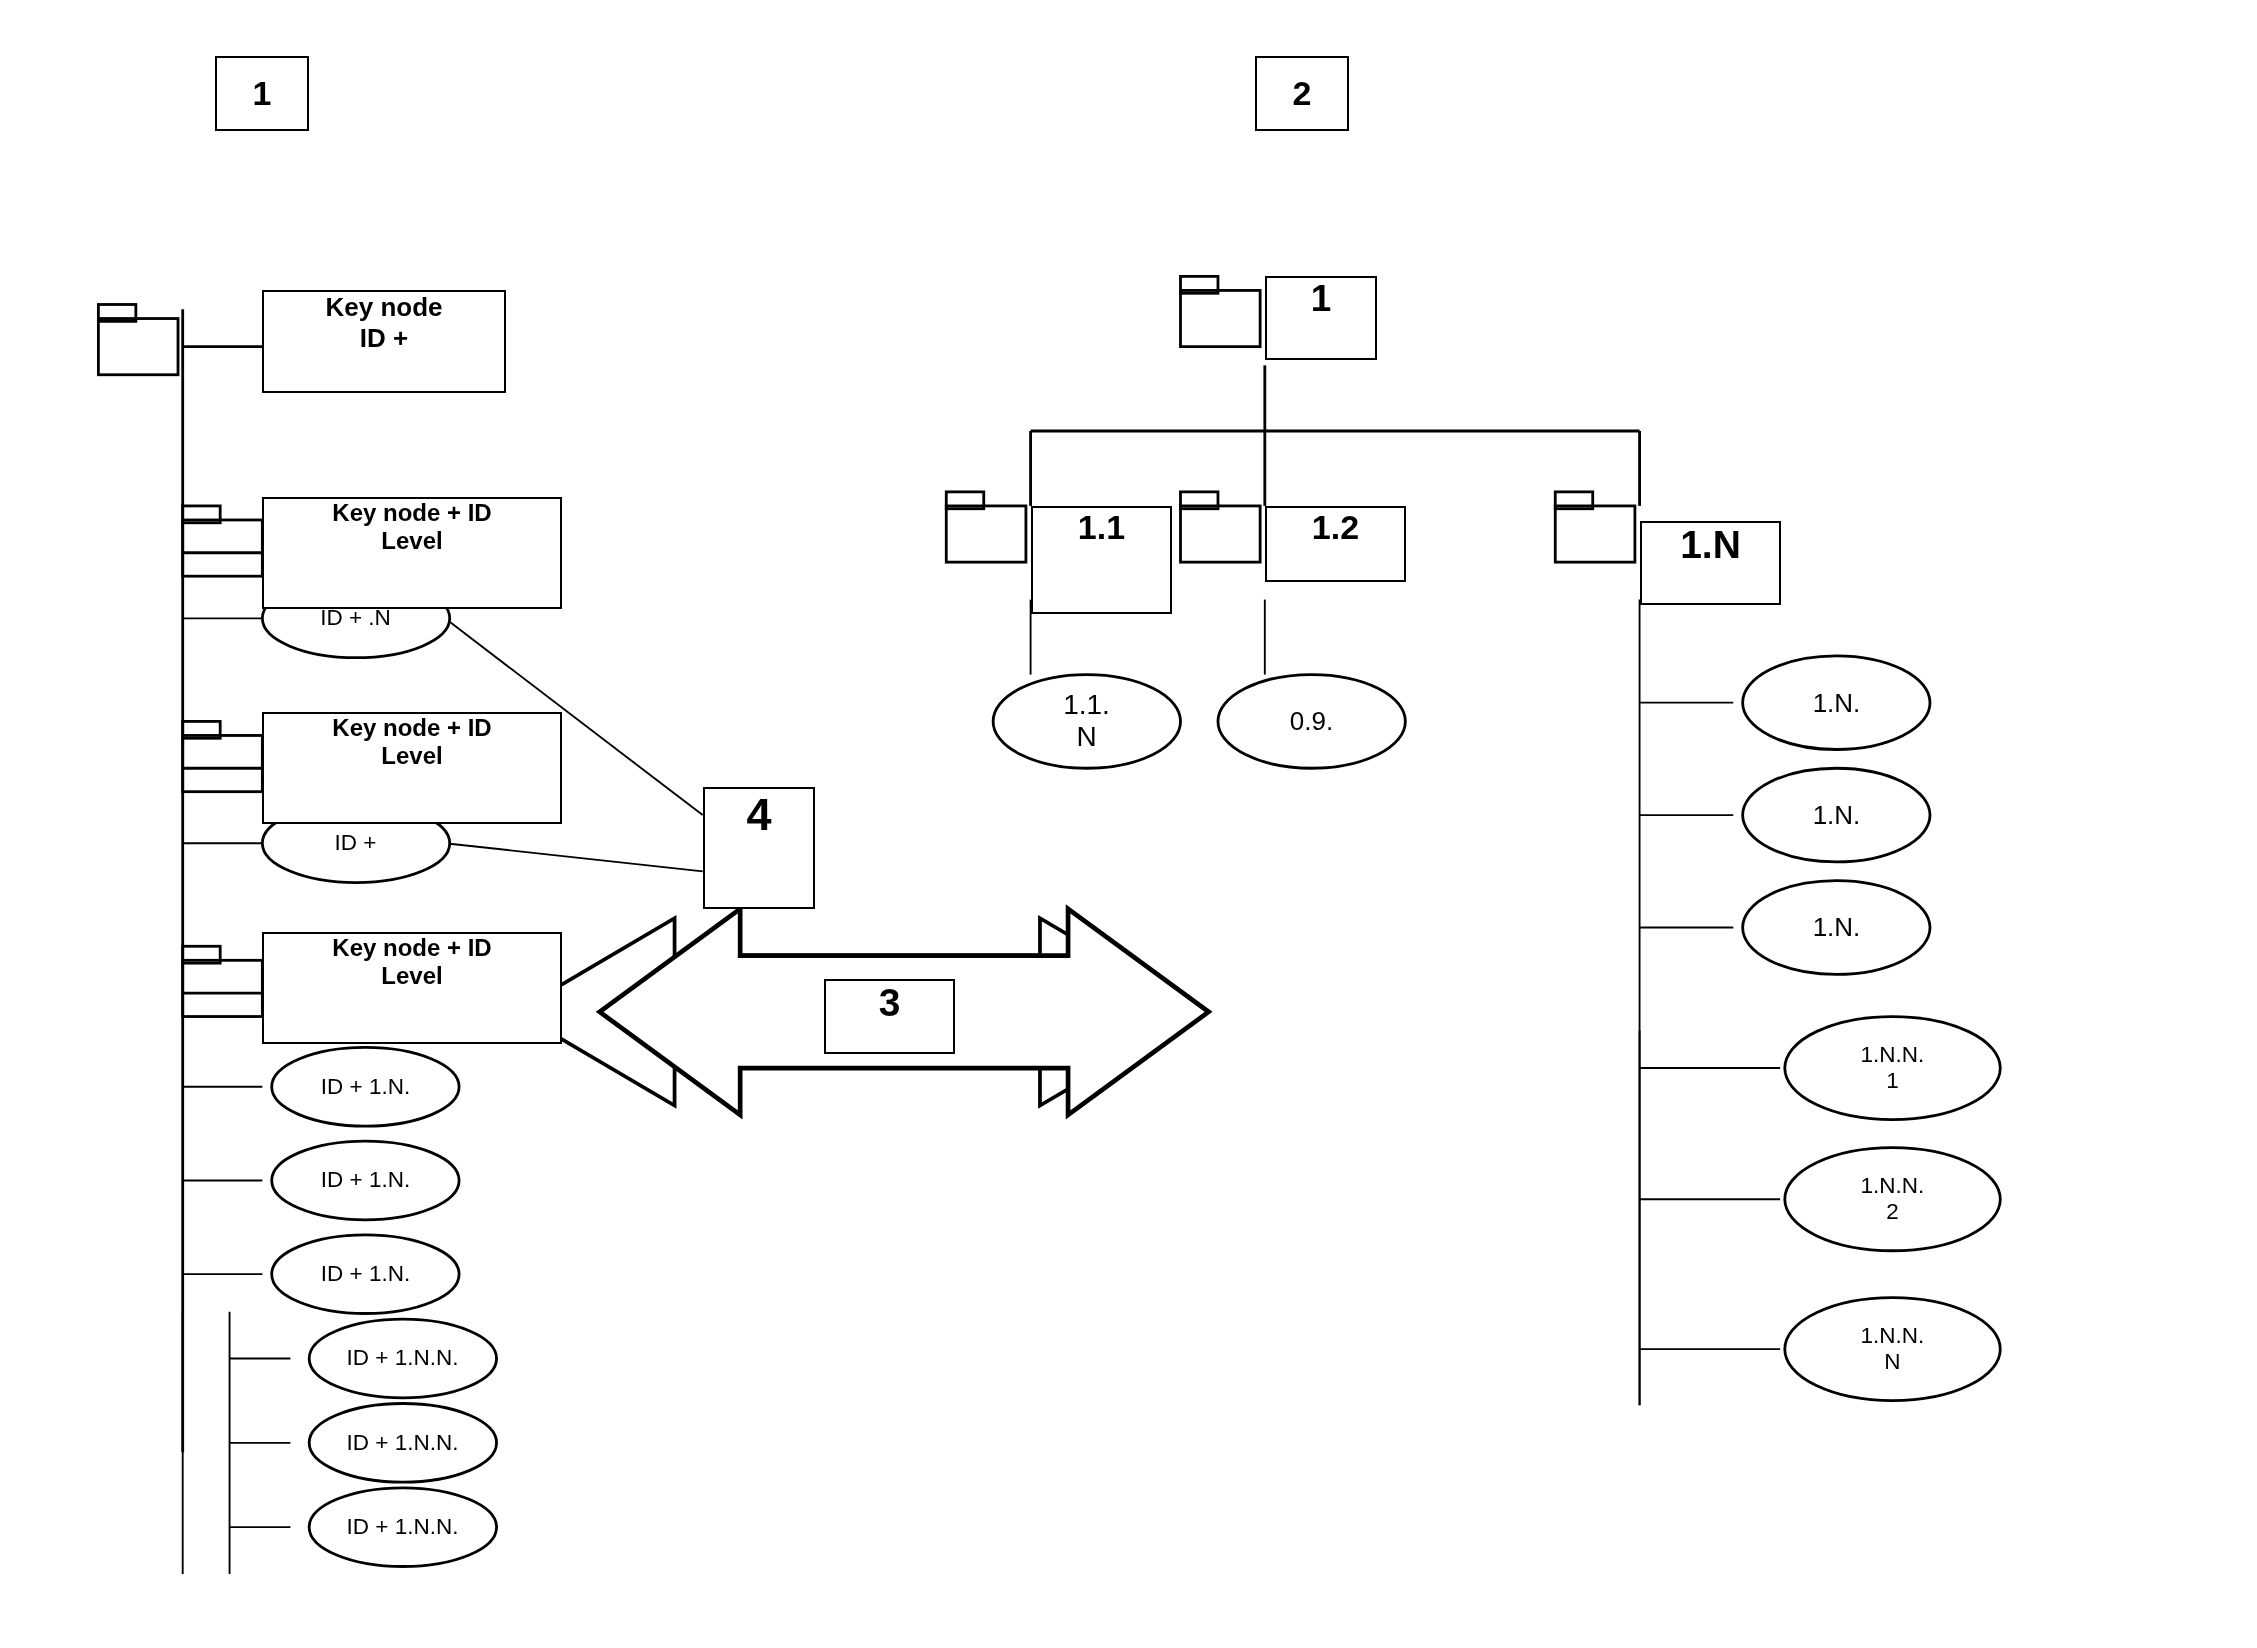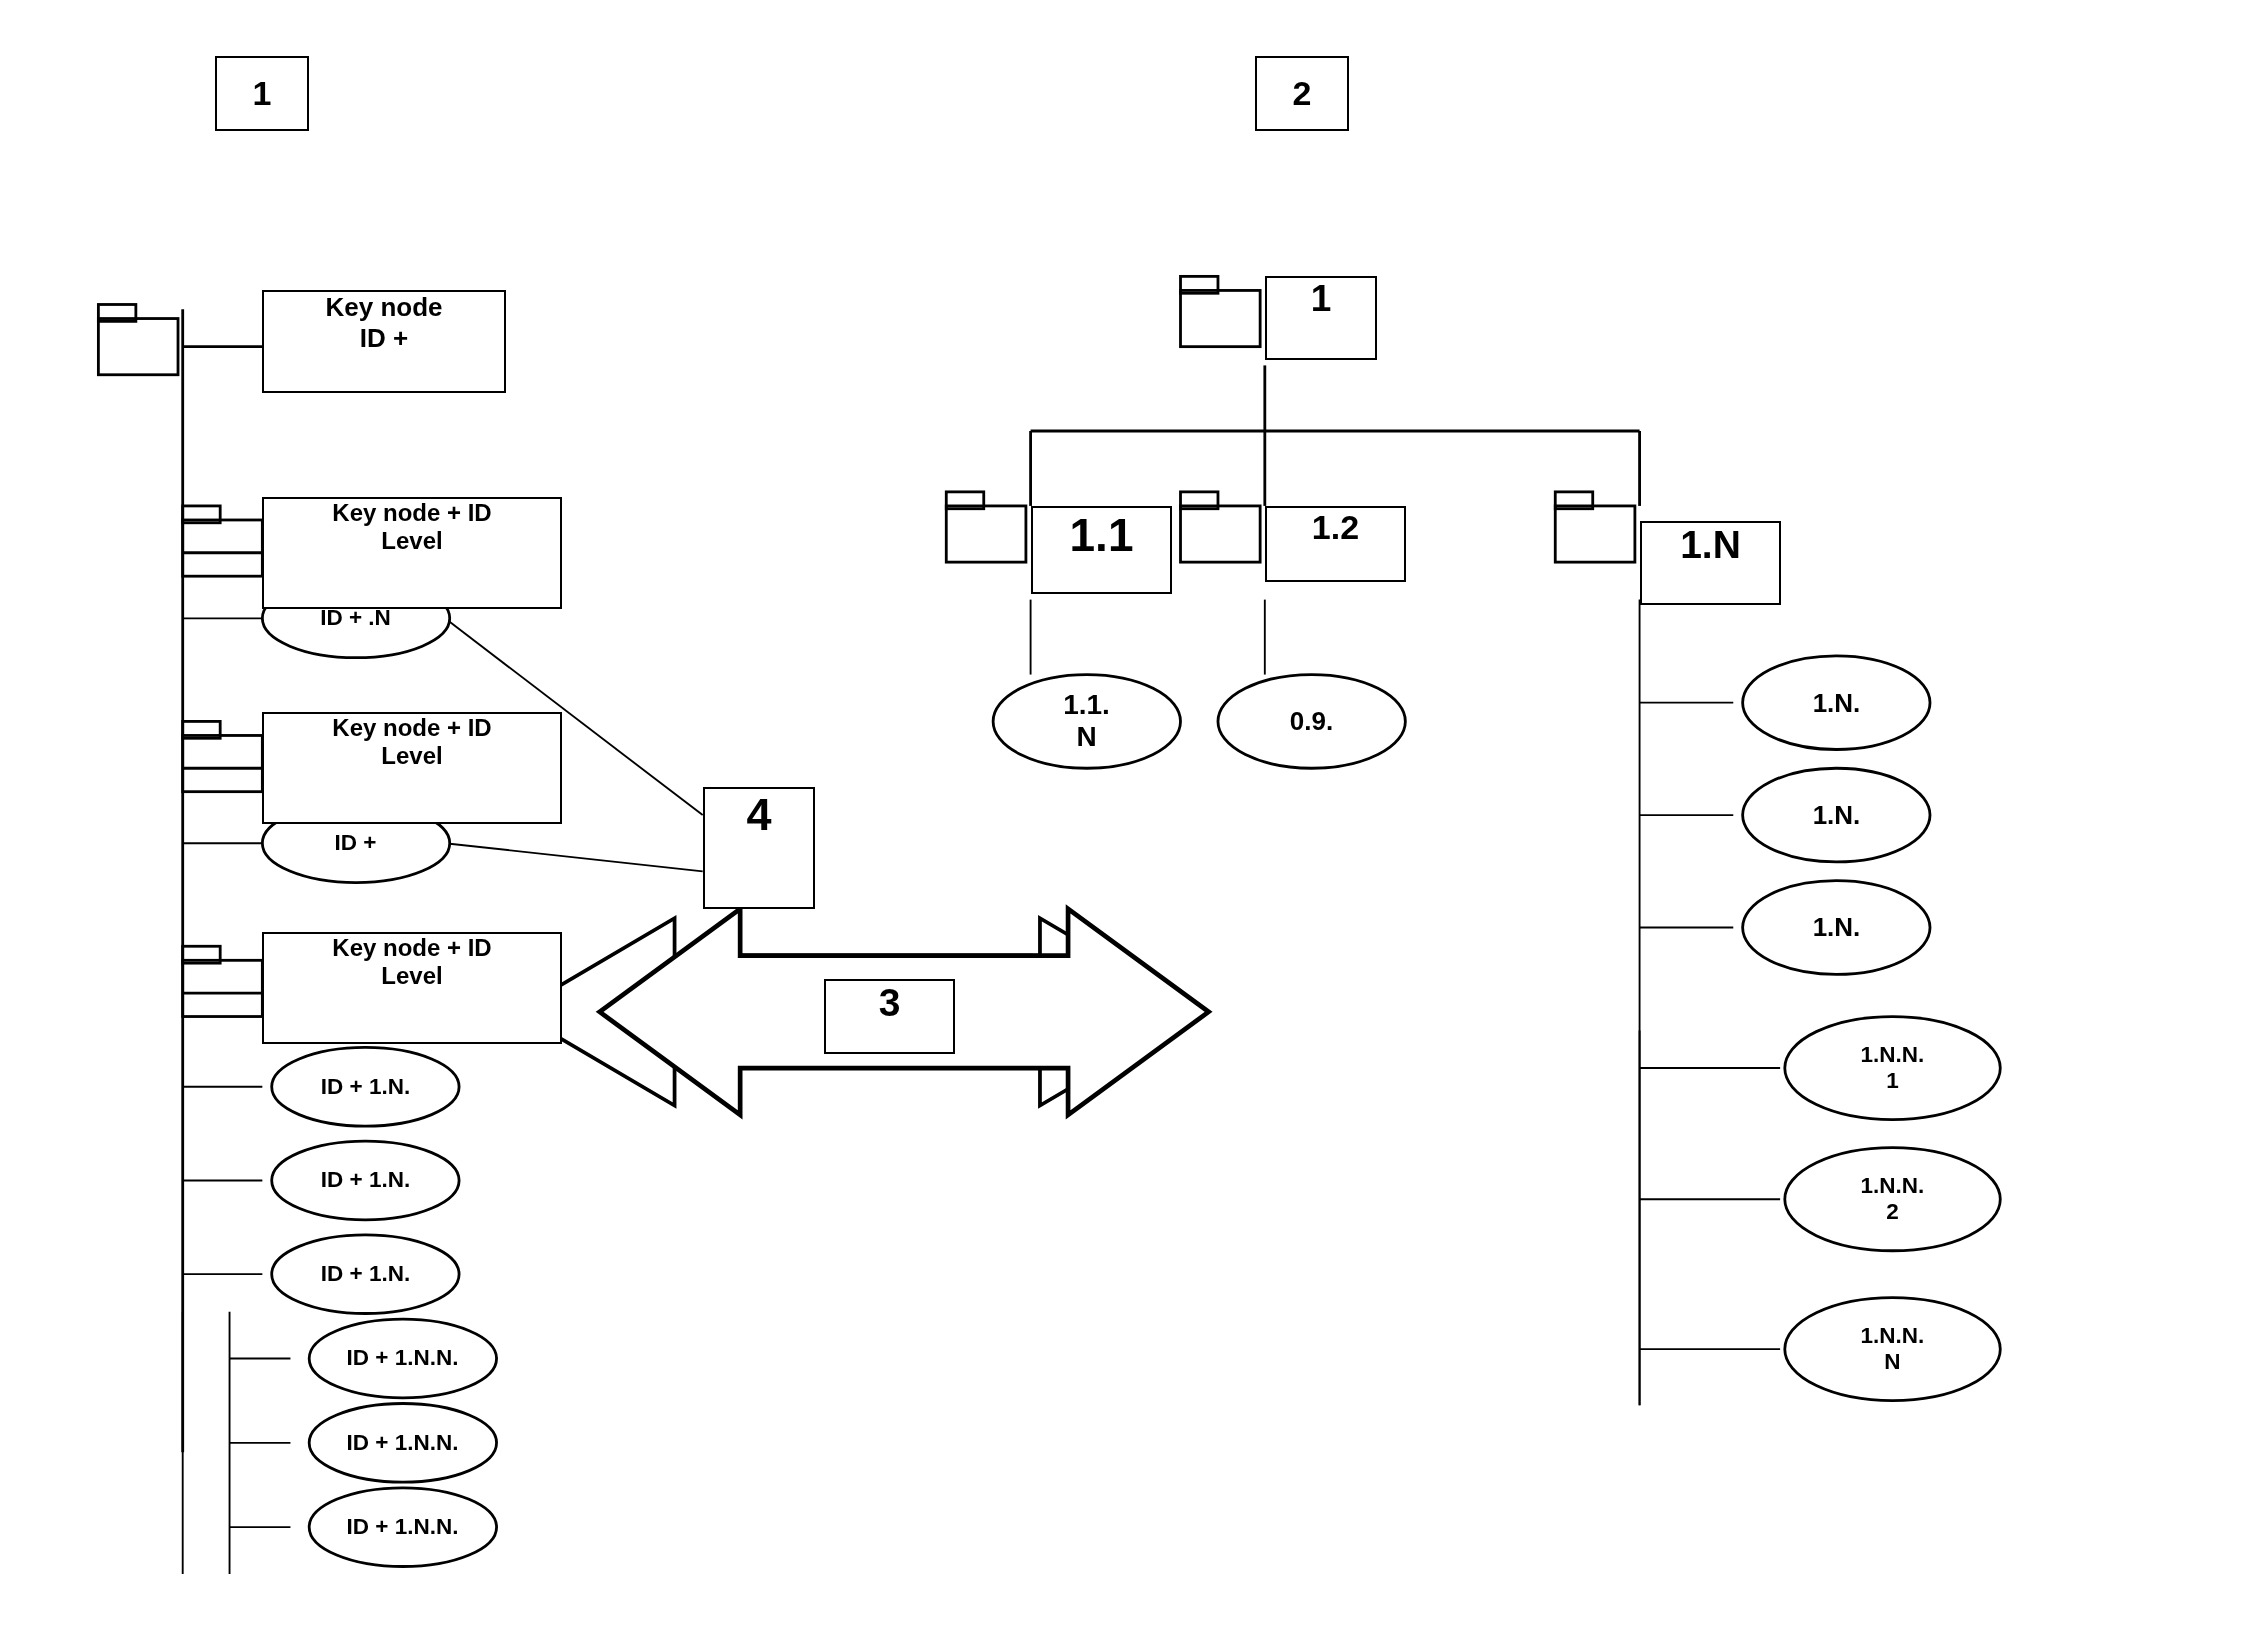--- a/index.html
+++ b/index.html
@@ -33,21 +33,21 @@
       font-size: 24px;
       font-weight: bold;
     }
     .ellipse-label {
       position: absolute;
       display: flex;
       align-items: center;
       justify-content: center;
       text-align: center;
       font-size: 22.5px;
-      font-weight: bold;
+      font-weight: normal;
     }
     .section-label {
       position: absolute;
       border: 2.8px solid #000;
       background: #fff;
       display: flex;
       align-items: center;
       justify-content: center;
       font-size: 34px;
       font-weight: bold;
@@ -223,21 +223,21 @@
     <span>ID + 1.N.N.</span>
   </div>
   <div class="ellipse-label" style="left:309px; top:1499px; width:187px; height:56px; font-size:22.5px;">
     <span>ID + 1.N.N.</span>
   </div>
 
   <div class="box" style="left:1265px; top:276px; width:112px; height:84px; font-size:37px;">
     <span>1</span>
   </div>
 
-  <div class="box" style="left:1031px; top:506px; width:141px; height:88px; font-size:46px;">
+  <div class="box" style="left:1031px; top:506px; width:141px; height:108px; font-size:34px;">
     <span>1.1</span>
   </div>
 
   <div class="box" style="left:1265px; top:506px; width:141px; height:76px; font-size:34px;">
     <span>1.2</span>
   </div>
 
   <div class="box" style="left:1640px; top:506px; width:141px; height:84px; font-size:39px;margin-top:15px;">
     <span>1.N</span>
   </div>

